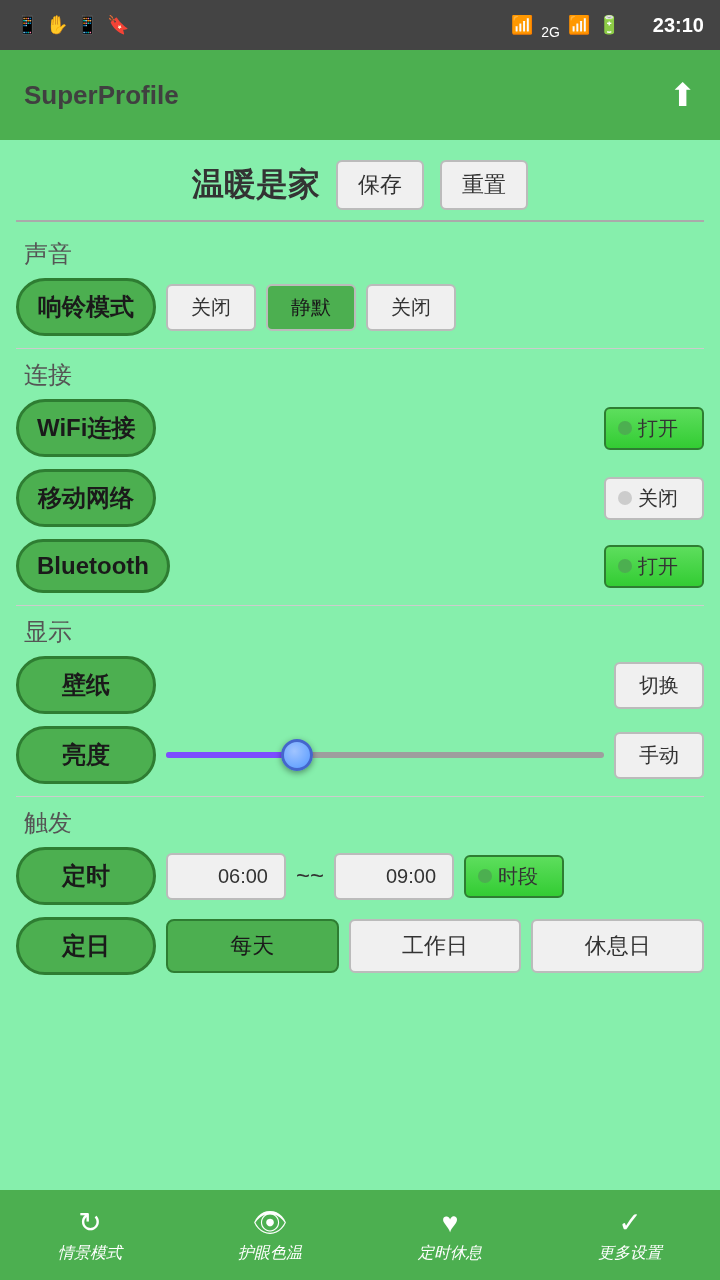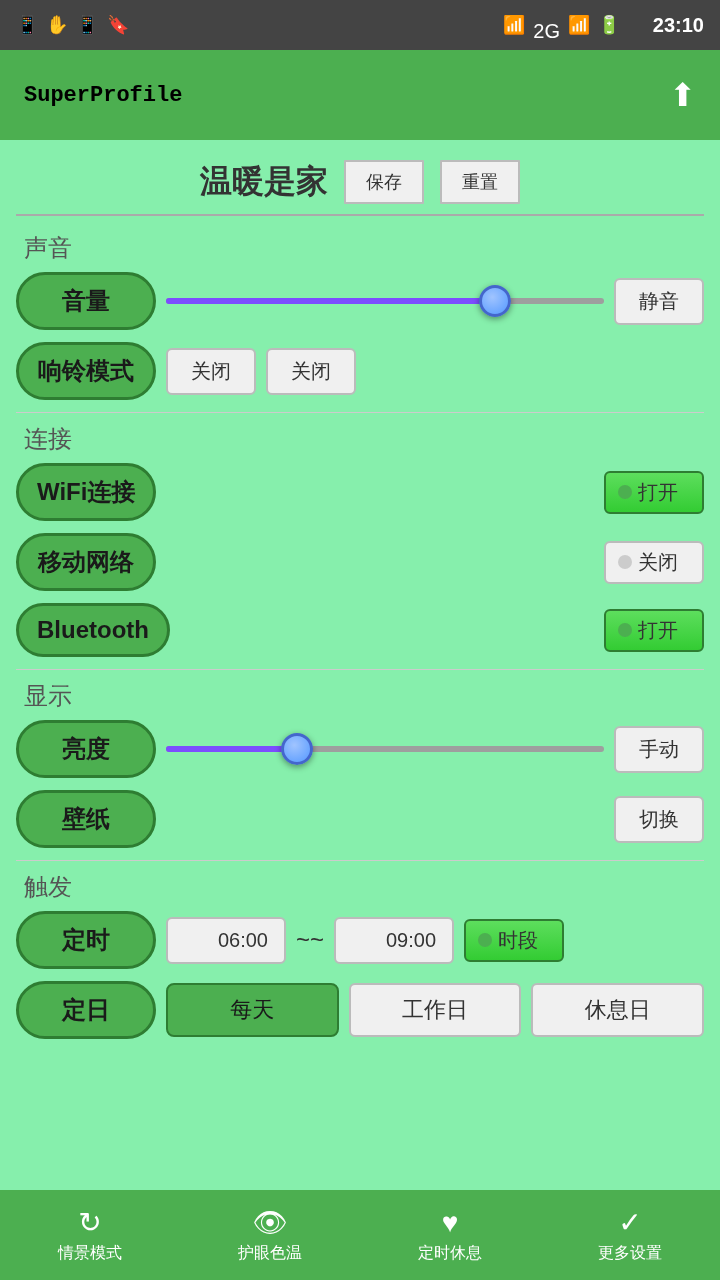--- a/index.html
+++ b/index.html
@@ -46,24 +46,23 @@
     .app-bar {
       width: 720px;
       height: 90px;
       background: #4CAF50;
       display: flex;
       align-items: center;
       justify-content: space-between;
       padding: 0 24px;
     }
     .app-bar .app-title {
-      color: #000000;
-      font-size: 22px;
+      color: #404040;
+      font-size: 26px;
       font-weight: bold;
-      font-family: Liberation Mono, monospace;
     }
     .app-bar .share-icon {
       color: white;
       font-size: 32px;
       cursor: pointer;
     }
 
     
     .main-content {
       width: 720px;
@@ -84,23 +83,23 @@
       margin-bottom: 16px;
     }
     .profile-name {
       font-size: 32px;
       color: #333;
       font-weight: bold;
     }
     .profile-btn {
       background: #f0f0f0;
       border: 2px solid #bbb;
-      border-radius: 1px;
+      border-radius: 6px;
       padding: 8px 20px;
-      font-size: 18px;
+      font-size: 22px;
       color: #333;
       cursor: pointer;
     }
 
     
     .section-label {
       font-size: 24px;
       color: #555;
       margin: 10px 0 8px 8px;
     }
@@ -283,20 +282,21 @@
       align-items: center;
       gap: 4px;
       cursor: pointer;
       color: white;
     }
     .nav-icon {
       font-size: 28px;
     }
     .nav-label {
       font-size: 16px;
+      font-style: italic;
     }
 
     
     .divider {
       border: none;
       border-top: 1px solid #ccc;
       margin: 8px 0;
     }
 
     .spacer { flex: 1; }
@@ -306,21 +306,21 @@
 
 <div class="status-bar">
   <div class="left-icons">
     <span>📱</span>
     <span>✋</span>
     <span>📱</span>
     <span>🔖</span>
   </div>
   <div class="status-icons">
     <span>📶</span>
-    <span style="font-size:20px;vertical-align:super;margin-top:13px;">2G</span>
+    <span style="font-size:14px;vertical-align:super;margin-top:13px;">2G</span>
     <span>📶</span>
     <span>🔋</span>
     <span class="time">23:10</span>
   </div>
 </div>
 
 <div class="app-bar">
   <span class="app-title">SuperProfile</span>
   <span class="share-icon">⬆</span>
 </div>
@@ -328,34 +328,25 @@
 <div class="main-content">
 
   <div class="profile-header">
     <span class="profile-name">温暖是家</span>
     <button class="profile-btn">保存</button>
     <button class="profile-btn">重置</button>
   </div>
 
   <div class="section-label">声音</div>
 
-  <div class="row">
-    <div class="green-pill">音量</div>
-    <div class="slider-container">
-      <div class="slider-track">
-        <div class="slider-fill-volume"></div>
-        <div class="slider-thumb slider-thumb-volume"></div>
-      </div>
-    </div>
-    <button class="mute-btn">静音</button>
-  </div>
 
   <div class="row">
     <div class="green-pill">响铃模式</div>
     <button class="toggle-btn off">关闭</button>
+    <button class="toggle-btn active-silent">静默</button>
     <button class="toggle-btn off">关闭</button>
   </div>
 
   <hr class="divider">
 
   <div class="section-label">连接</div>
 
   <div class="row">
     <div class="green-pill">WiFi连接</div>
     <div class="spacer"></div>
@@ -379,38 +370,38 @@
     <div class="spacer"></div>
     <div class="status-toggle toggle-btn green-on">
       <div class="green-dot"></div>
       <span class="status-toggle-label">打开</span>
     </div>
   </div>
 
   <hr class="divider">
 
   <div class="section-label">显示</div>
+
+  <div class="row">
+    <div class="green-pill">壁纸</div>
+    <div class="spacer"></div>
+    <button class="mute-btn">切换</button>
+  </div>
 
   <div class="row">
     <div class="green-pill">亮度</div>
     <div class="slider-container">
       <div class="slider-track">
         <div class="slider-fill-brightness"></div>
         <div class="slider-thumb slider-thumb-brightness"></div>
       </div>
     </div>
     <button class="mute-btn">手动</button>
   </div>
 
-  <div class="row">
-    <div class="green-pill">壁纸</div>
-    <div class="spacer"></div>
-    <button class="mute-btn">切换</button>
-  </div>
-
   <hr class="divider">
 
   <div class="section-label">触发</div>
 
   <div class="row">
     <div class="green-pill">定时</div>
     <div class="time-display">06:00</div>
     <span class="tilde-text">~~</span>
     <div class="time-display">09:00</div>
     <div class="status-toggle toggle-btn green-on">

